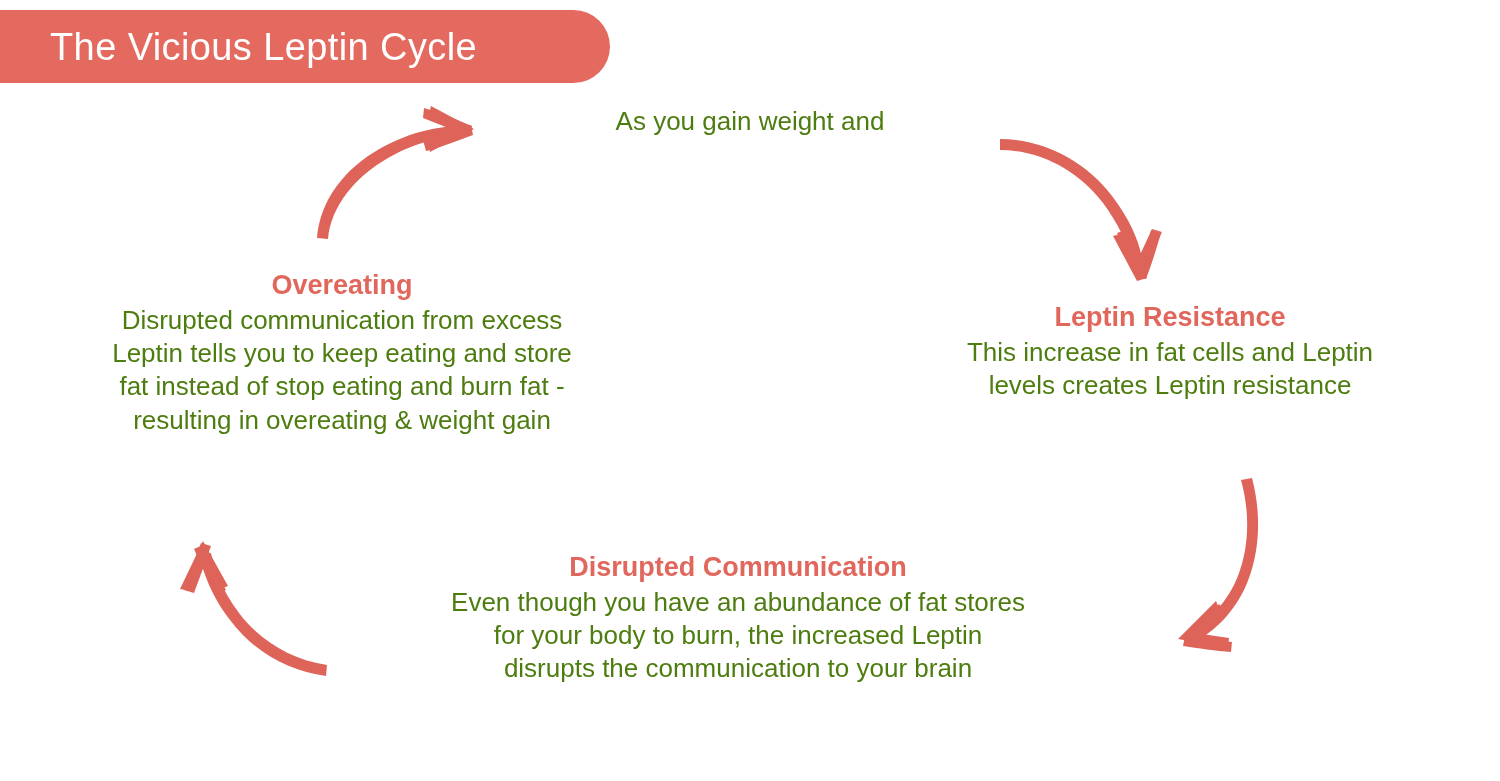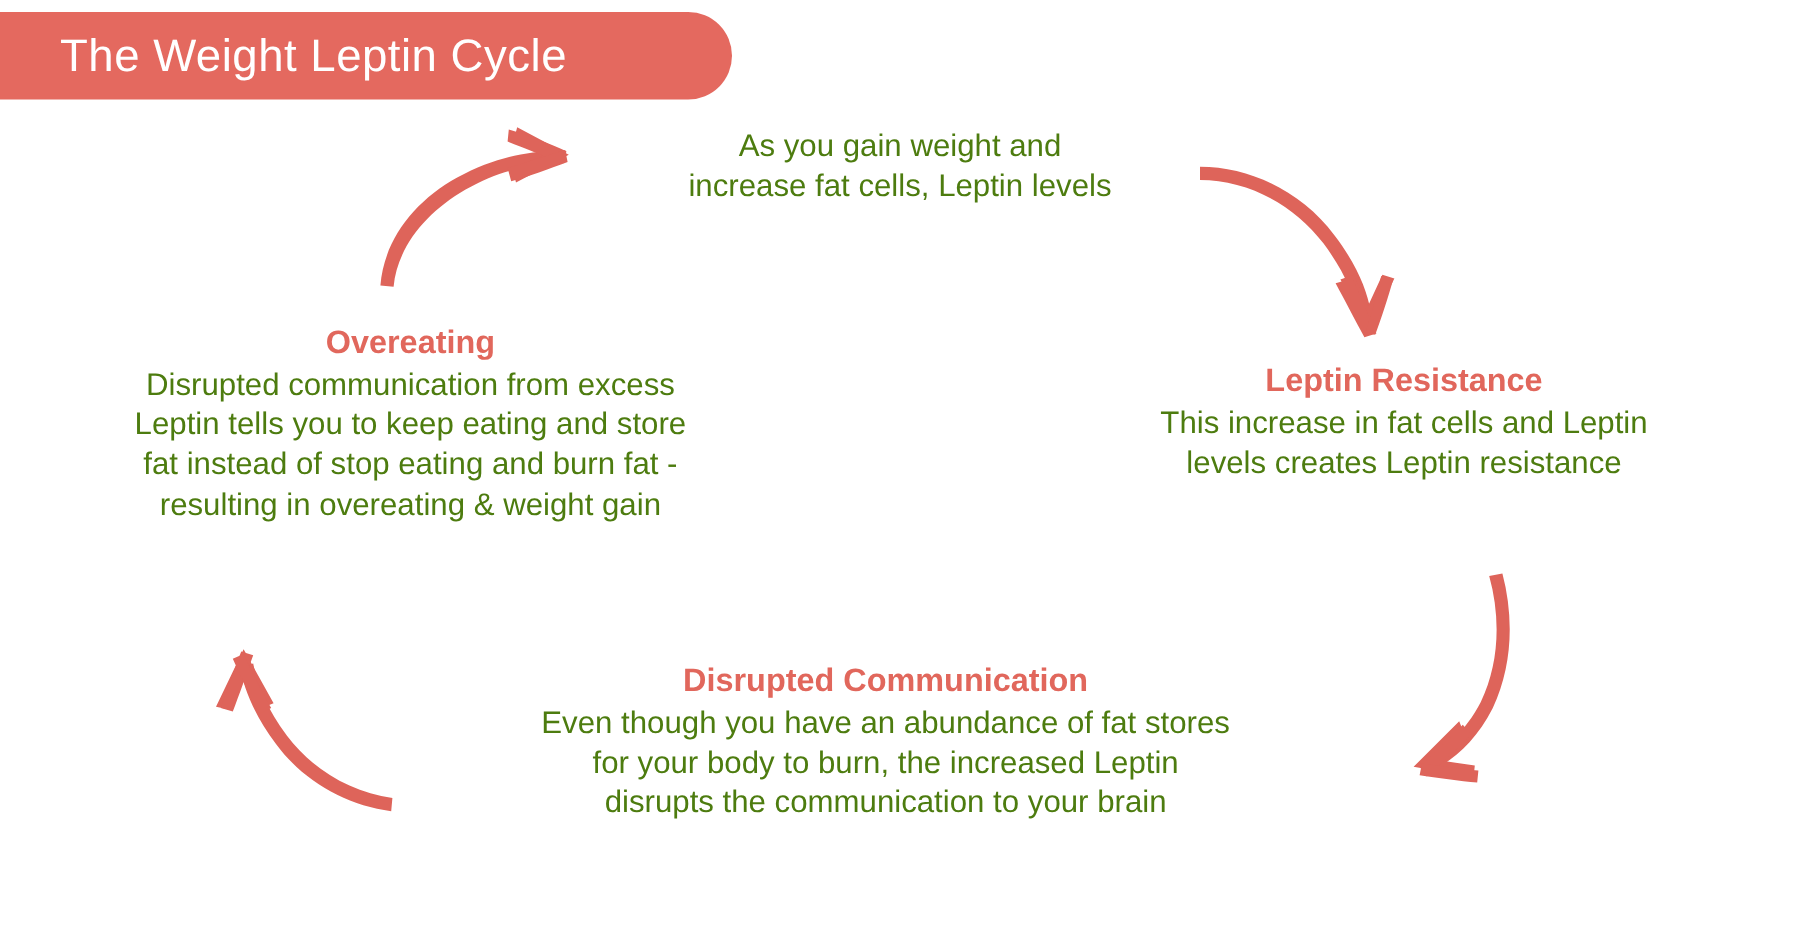--- a/index.html
+++ b/index.html
@@ -105,21 +105,21 @@
   .arrow-path {
     fill: #DE645A;
   }
 </style>
 </head>
 <body>
 
 <div id="canvas">
 
   <div class="title-banner">
-    <span class="title-text">The Weight Leptin Cycle</span>
+    <span class="title-text">The Vicious Leptin Cycle</span>
   </div>
 
   <svg id="arrows" viewBox="0 0 1500 781">
 
     <g>
       <path class="arrow-path" d="
         M 317 238
         C 320 200, 345 168, 381 148
         C 412 131, 440 126, 463 126
         L 463 137
@@ -239,21 +239,20 @@
         L 216 595
         C 209 582, 200 562, 194 549
         Z"></path>
     </g>
 
   </svg>
 
   <div class="node" id="node-weight-gain">
     <div class="node-body">
       <span class="line">As you gain weight and</span>
-      <span class="line">increase fat cells, Leptin levels</span>
     </div>
   </div>
 
   <div class="node" id="node-leptin-resistance">
     <div class="node-title">Leptin Resistance</div>
     <div class="node-body">
       <span class="line">This increase in fat cells and Leptin</span>
       <span class="line">levels creates Leptin resistance</span>
     </div>
   </div>

